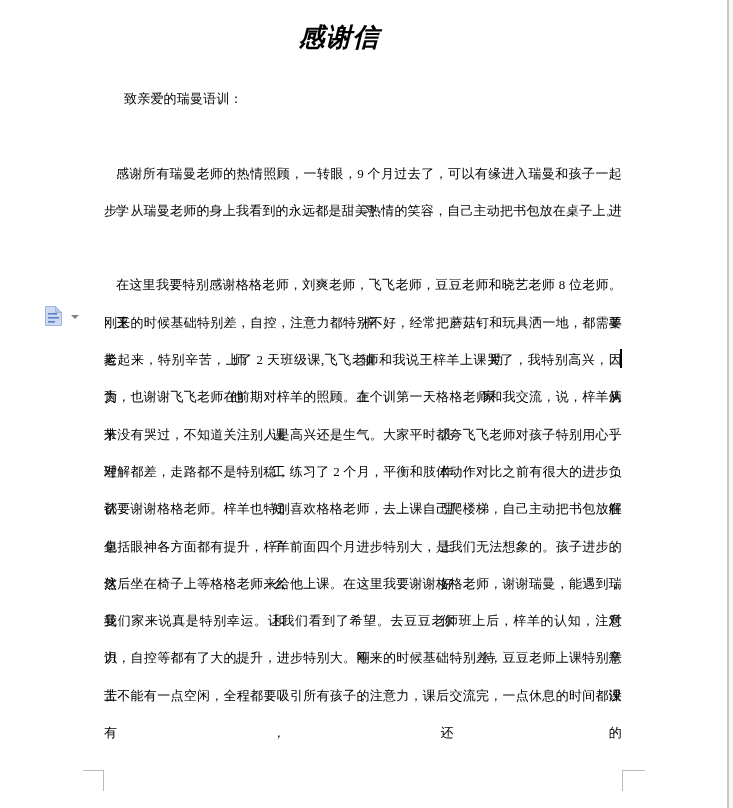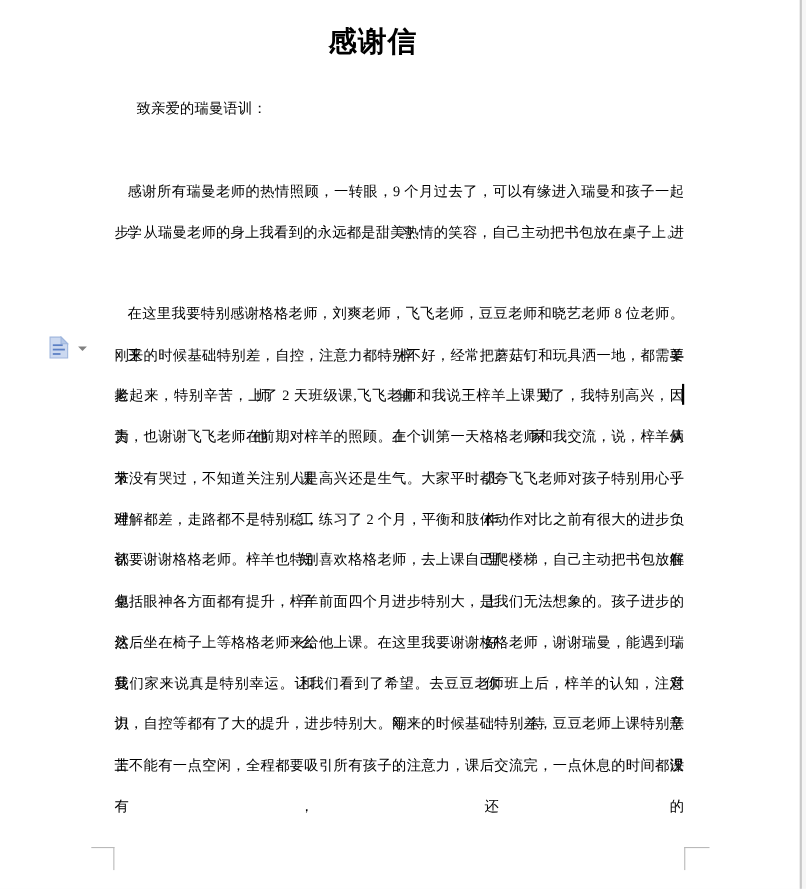--- a/index.html
+++ b/index.html
@@ -29,20 +29,21 @@
     background:var(--page-bg);
     border-right:2px solid var(--page-edge);
   }
   .doc-title{
     position:absolute;
     left:104px;top:20px;width:470px;
     font-size:26px;font-weight:bold;
     letter-spacing:1px;
     text-align:center;
     white-space:nowrap;
+    font-style:italic;
   }
   .doc-body{
     position:absolute;
     left:104px;top:80px;width:518px;
     font-size:13px;
     letter-spacing:0.2px;
   }
   .line{
     height:37.3px;
     line-height:37.3px;

